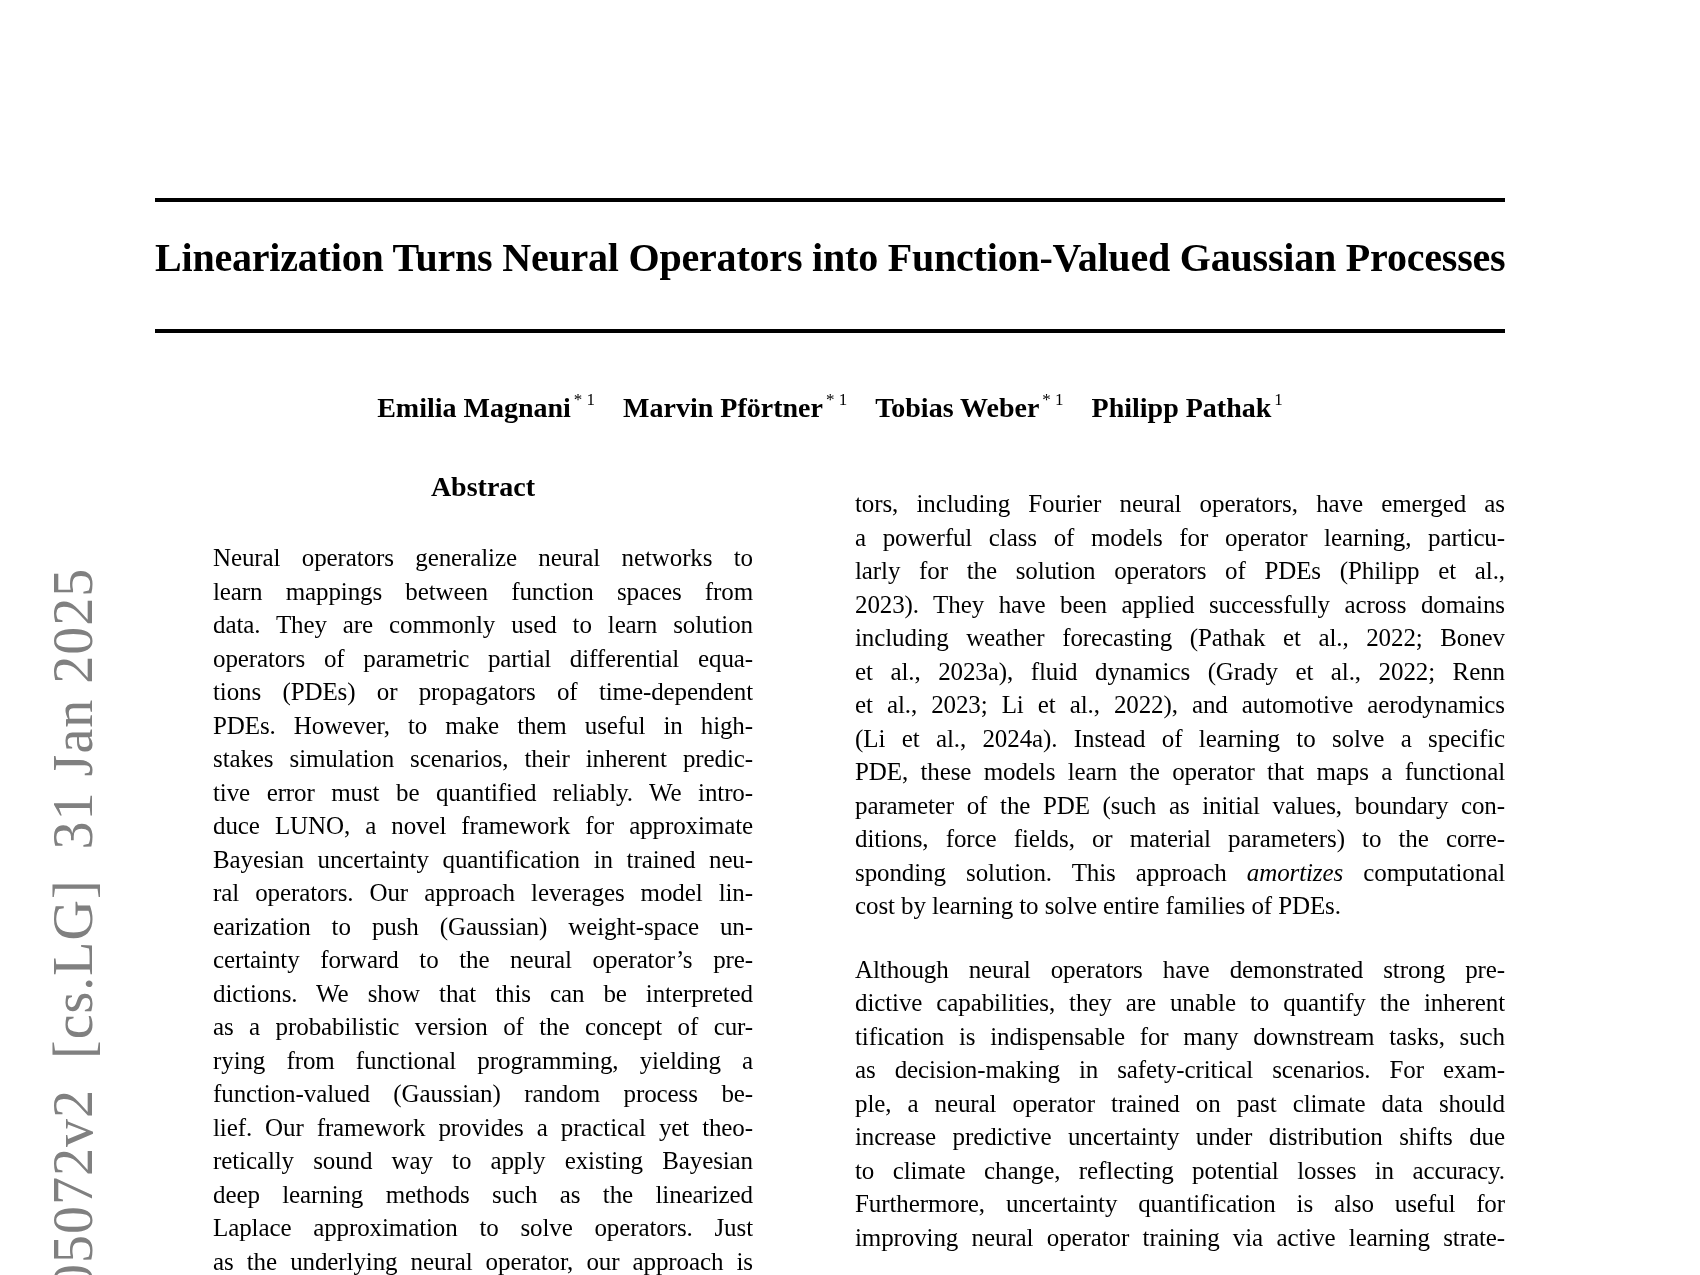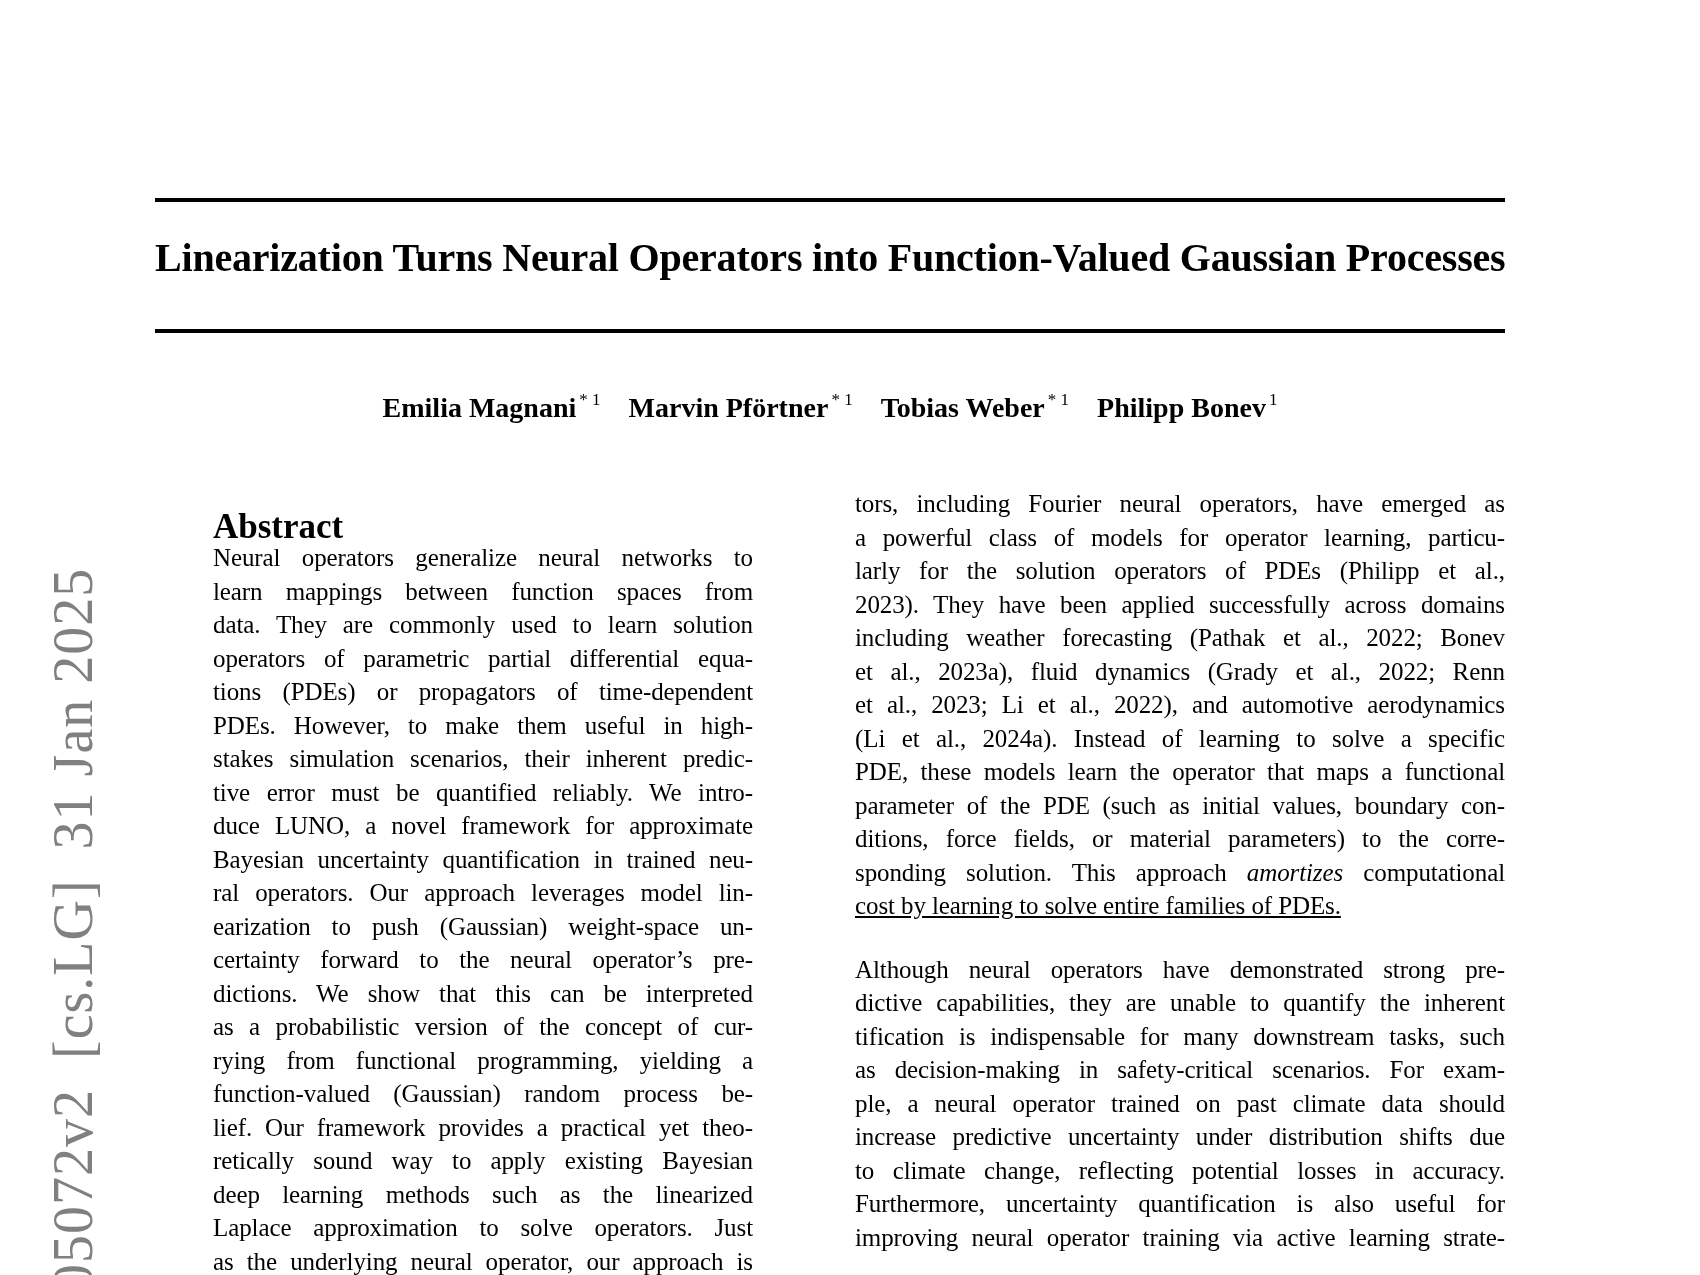--- a/index.html
+++ b/index.html
@@ -50,54 +50,54 @@
   }
   .author { margin: 16px 14px; }
   .author sup {
     font-size: 17px; font-weight: normal;
     position: relative; top: -2px;
     margin-left: 3px;
     white-space: pre;
   }
   .abstract-heading {
     position: absolute;
-    left: 213px; top: 507px; width: 540px;
-    text-align: left;
-    font-size: 35px; font-weight: bold;
+    left: 213px; top: 471px; width: 540px;
+    text-align: center;
+    font-size: 28px; font-weight: bold;
   }
   .column {
     position: absolute;
     font-size: 25px;
     letter-spacing: -0.1px;
   }
   .abstract-body { left: 213px; top: 541px; width: 540px; }
   .intro-column  { left: 855px; top: 487px; width: 650px; }
   .line {
     height: 33.5px; line-height: 33.5px;
     text-align: justify;
     text-align-last: justify;
     overflow: hidden;
   }
-  .line.natural { text-align-last: auto; text-decoration: underline; }
+  .line.natural { text-align-last: auto; }
   .para + .para { margin-top: 30px; }
 </style>
 </head>
 <body>
 
 <div class="page">
 
   <div class="watermark" style="color: rgb(128, 128, 128);">05072v2  [cs.LG]  31 Jan 2025</div>
 
   <div class="rule rule-top"></div>
 
   <div class="paper-title">Linearization Turns Neural Operators into Function-Valued Gaussian Processes</div>
 
   <div class="rule rule-bottom"></div>
 
-  <div class="author-line"><span class="author"><span>Emilia Magnani</span><sup>* 1</sup></span><span class="author"><span>Marvin Pförtner</span><sup>* 1</sup></span><span class="author"><span>Tobias Weber</span><sup>* 1</sup></span><span class="author"><span>Philipp Bonev</span><sup>1</sup></span></div>
+  <div class="author-line"><span class="author"><span>Emilia Magnani</span><sup>* 1</sup></span><span class="author"><span>Marvin Pförtner</span><sup>* 1</sup></span><span class="author"><span>Tobias Weber</span><sup>* 1</sup></span><span class="author"><span>Philipp Pathak</span><sup>1</sup></span></div>
 
   <div class="abstract-heading">Abstract</div>
 
   <div class="column abstract-body">
       <div class="line">Neural operators generalize neural networks to</div>
       <div class="line">learn mappings between function spaces from</div>
       <div class="line">data. They are commonly used to learn solution</div>
       <div class="line">operators of parametric partial differential equa-</div>
       <div class="line">tions (PDEs) or propagators of time-dependent</div>
       <div class="line">PDEs. However, to make them useful in high-</div>

